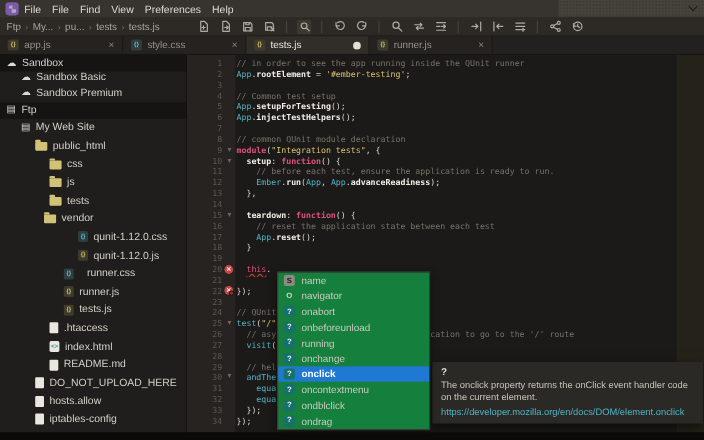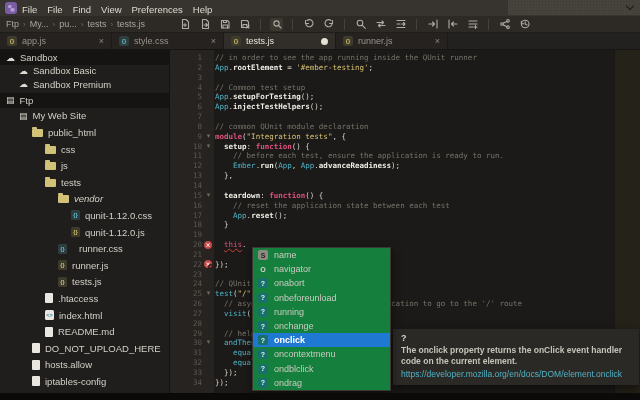--- a/index.html
+++ b/index.html
@@ -97,21 +97,21 @@
   .ac-ic { width:10px; height:10px; border-radius:2px; flex:none; display:flex; align-items:center;
            justify-content:center; font-size:7px; font-weight:bold; }
   .ac-ic.s { background:#8d8a82; color:#26241f; }
   .ac-ic.o { background:transparent; color:#d8d5cc; }
   .ac-ic.q { background:#17706a; color:#e8f4f2; }
 
   
   .tooltip { position:absolute; left:393px; top:329px; width:246px; background:#2b2926;
              padding:4px 8px 6px; box-shadow:0 4px 10px rgba(0,0,0,0.55); z-index:7; }
   .tt-title { font-size:9px; font-weight:bold; color:#d8d5cc; margin-bottom:2px; }
-  .tt-text { font-size:8.5px; color:#c6c3ba; line-height:10.5px;font-weight:bold; }
+  .tt-text { font-size:8.5px; color:#c6c3ba; line-height:10.5px; }
   .tt-link { display:block; font-size:8.5px; color:#4fb3c6; margin-top:3px; text-decoration:none; }
 
   
   .statusbar { position:absolute; left:0; bottom:0; width:640px; height:7px; background:#0b0a09; z-index:9; }
 </style>
 </head>
 <body>
 
 <div class="app">
 
@@ -296,21 +296,21 @@
         <span>css</span>
       </div>
       <div class="side-row" style="padding-left: 45px;">
         <span class="ic-folder"></span>
         <span>js</span>
       </div>
       <div class="side-row" style="padding-left: 45px;">
         <span class="ic-folder"></span>
         <span>tests</span>
       </div>
-      <div class="side-row" style="padding-left: 58px; font-style: italic;">
+      <div class="side-row" style="padding-left: 40px;">
         <span class="ic-folder"></span>
         <span>vendor</span>
       </div>
       <div class="side-row" style="padding-left: 71px;">
         <span class="ic-code css">{}</span>
         <span>qunit-1.12.0.css</span>
       </div>
       <div class="side-row" style="padding-left: 71px;">
         <span class="ic-code js">{}</span>
         <span>qunit-1.12.0.js</span>

